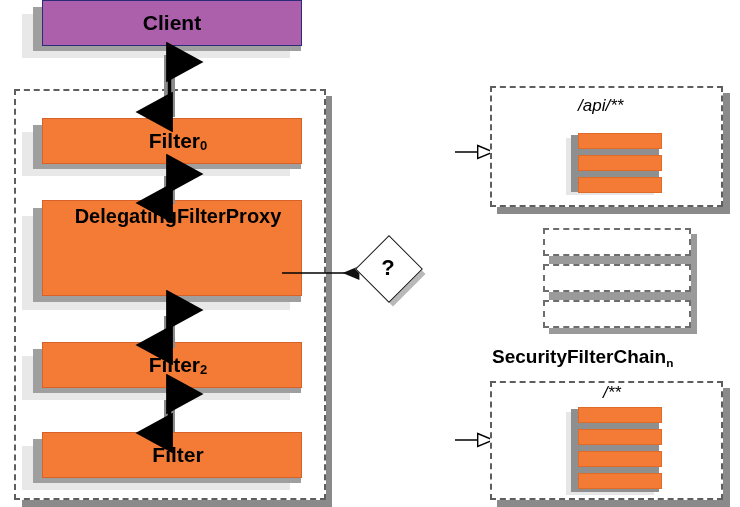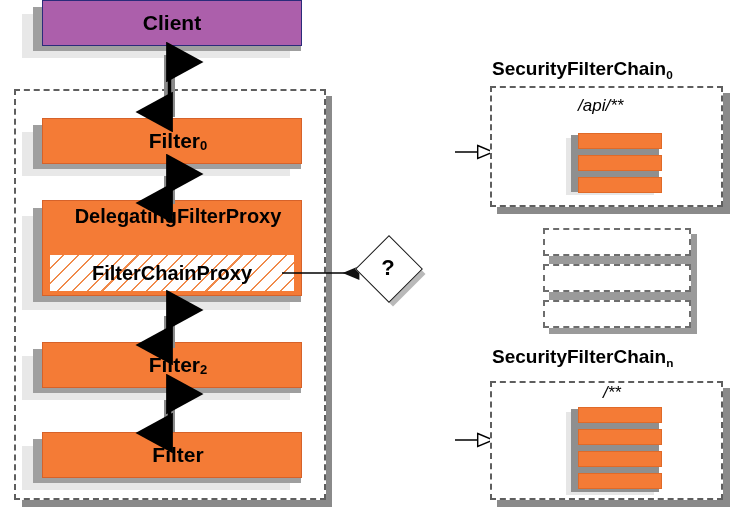--- a/index.html
+++ b/index.html
@@ -160,23 +160,20 @@
     <div class="box box-orange" style="left:20px; top:0px; width:260px; height:46px; font-size:21px;">
       <span>Filter</span>
         <sub style="font-size:0.62em; position:relative; top:4px;">0</sub>
     </div>
   </div>
 
   <div class="boxwrap" style="left:22px; top:200px; width:300px; height:120px;">
     <div class="shadow-far" style="left:0px;  top:16px; width:268px; height:94px;"></div>
     <div class="shadow-near" style="left:11px; top:8px;  width:268px; height:94px;"></div>
     <div class="box box-orange" style="left:20px; top:0px; width:260px; height:96px; align-items:flex-start; padding-top:4px; font-size:20px;">DelegatingFilterProxy</div>
-    <div class="box box-hatch" style="left:25px; top:52px; width:250px; height:42px; font-size:20px;">
-      <span>FilterChainProxy</span>
-    </div>
   </div>
 
   <div class="boxwrap" style="left:22px; top:342px; width:290px; height:62px;">
     <div class="shadow-far" style="left:0px;  top:14px; width:268px; height:44px;"></div>
     <div class="shadow-near" style="left:11px; top:7px;  width:268px; height:44px;"></div>
     <div class="box box-orange" style="left:20px; top:0px; width:260px; height:46px; font-size:21px;">
       <span>Filter</span>
         <sub style="font-size:0.62em; position:relative; top:4px;">2</sub>
     </div>
   </div>
@@ -221,23 +218,20 @@
 
     <line x1="455" y1="440" x2="492" y2="440" stroke="#000000" stroke-width="1.3" marker-end="url(#hollowRight)"></line>
   </svg>
 
   <div class="diamond-wrap" style="left:360px; top:240px; width:70px; height:70px;">
     <div class="diamond-shadow" style="left:10px; top:11px;"></div>
     <div class="diamond" style="left:5px; top:5px;"></div>
     <div class="diamond-q" style="left:5px; top:5px; width:46px; height:46px; font-size:22px;">?</div>
   </div>
 
-  <div class="outline-label" style="left:492px; top:58px; font-size:19px;">
-    <span>SecurityFilterChain</span><sub>0</sub>
-  </div>
 
   <div class="dashed-shadow" style="left:497px; top:93px; width:233px; height:121px;"></div>
   <div class="dashed-container" style="left:490px; top:86px; width:233px; height:121px;"></div>
 
   <div class="path-label" style="left:578px; top:96px; font-size:17px;">/api/**</div>
 
   <div class="abs" style="left:566px; top:133px; width:100px; height:62px;">
     <div class="minibar-shadow2" style="left:0px;  top:5px;  width:88px; height:57px;"></div>
     <div class="minibar-shadow" style="left:5px;  top:2px;  width:88px; height:57px;"></div>
     <div class="minibar" style="left:12px; top:0px;  width:84px; height:16px;"></div>

